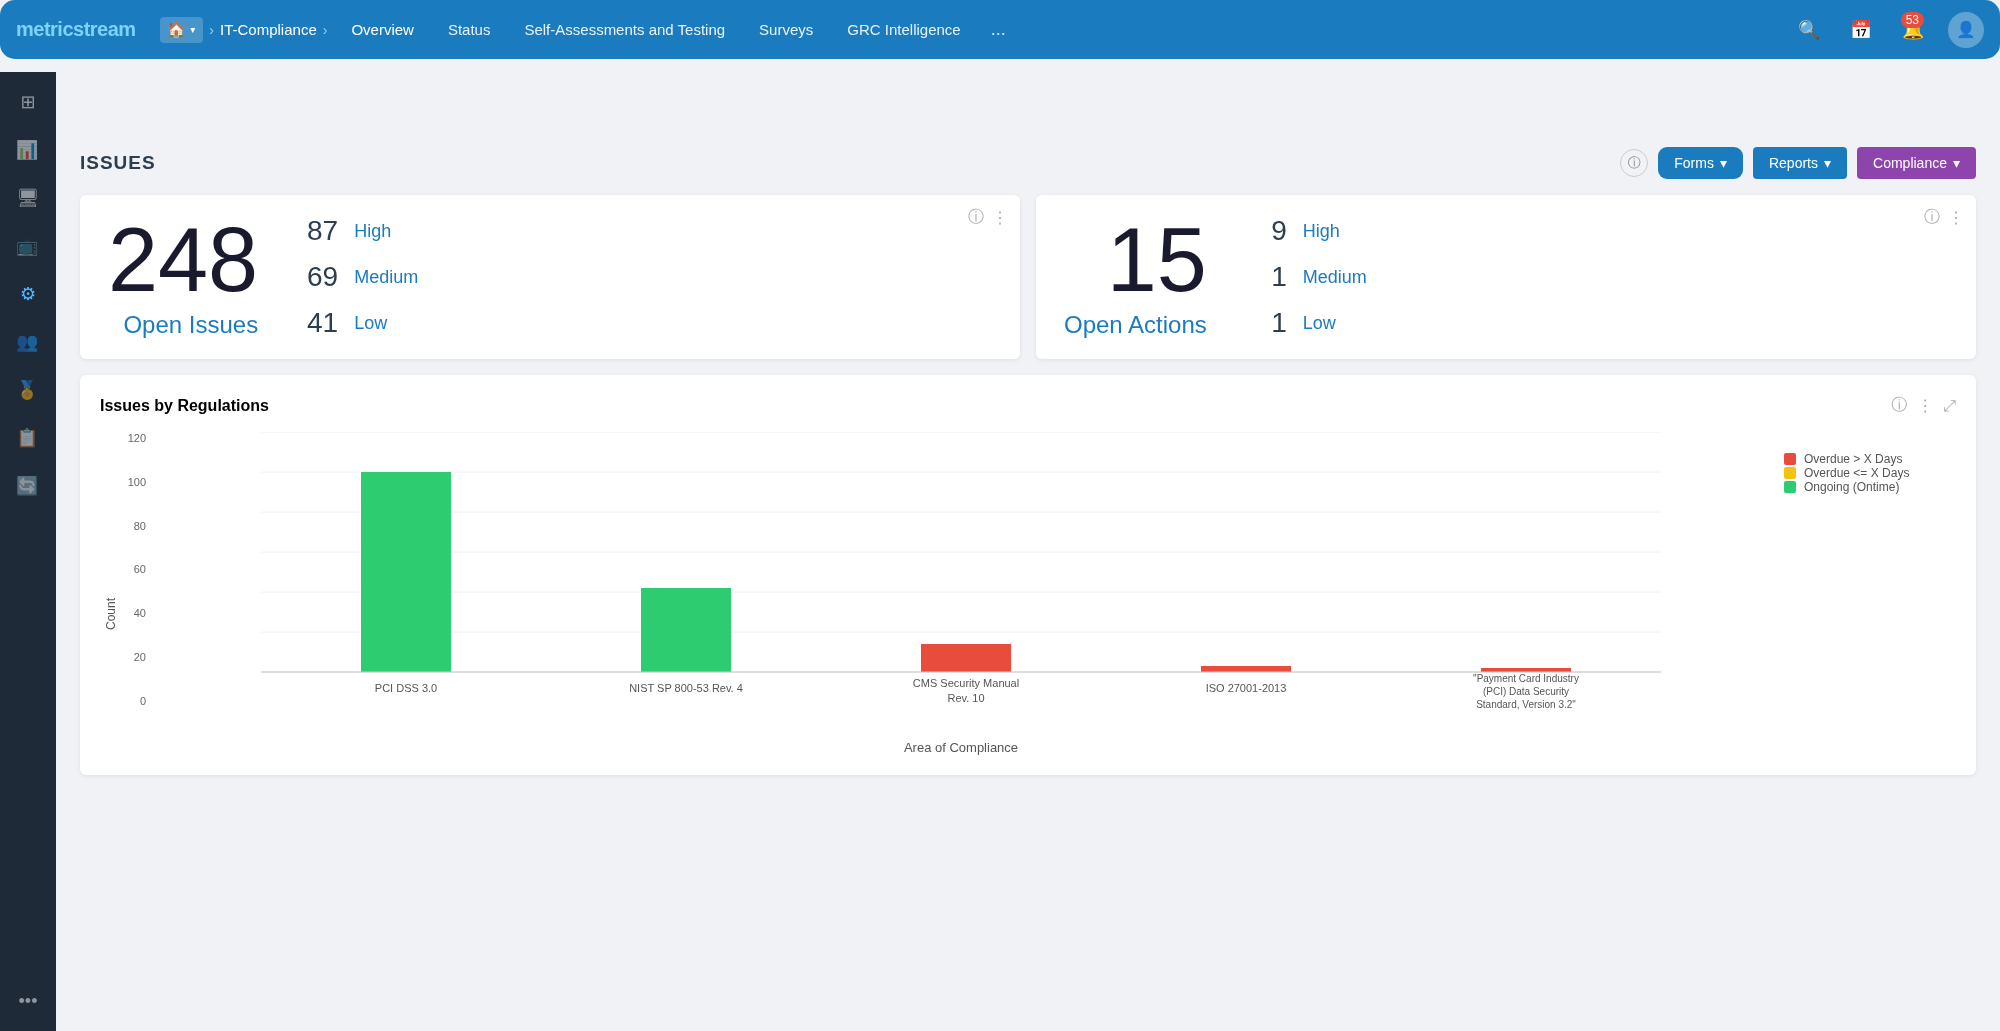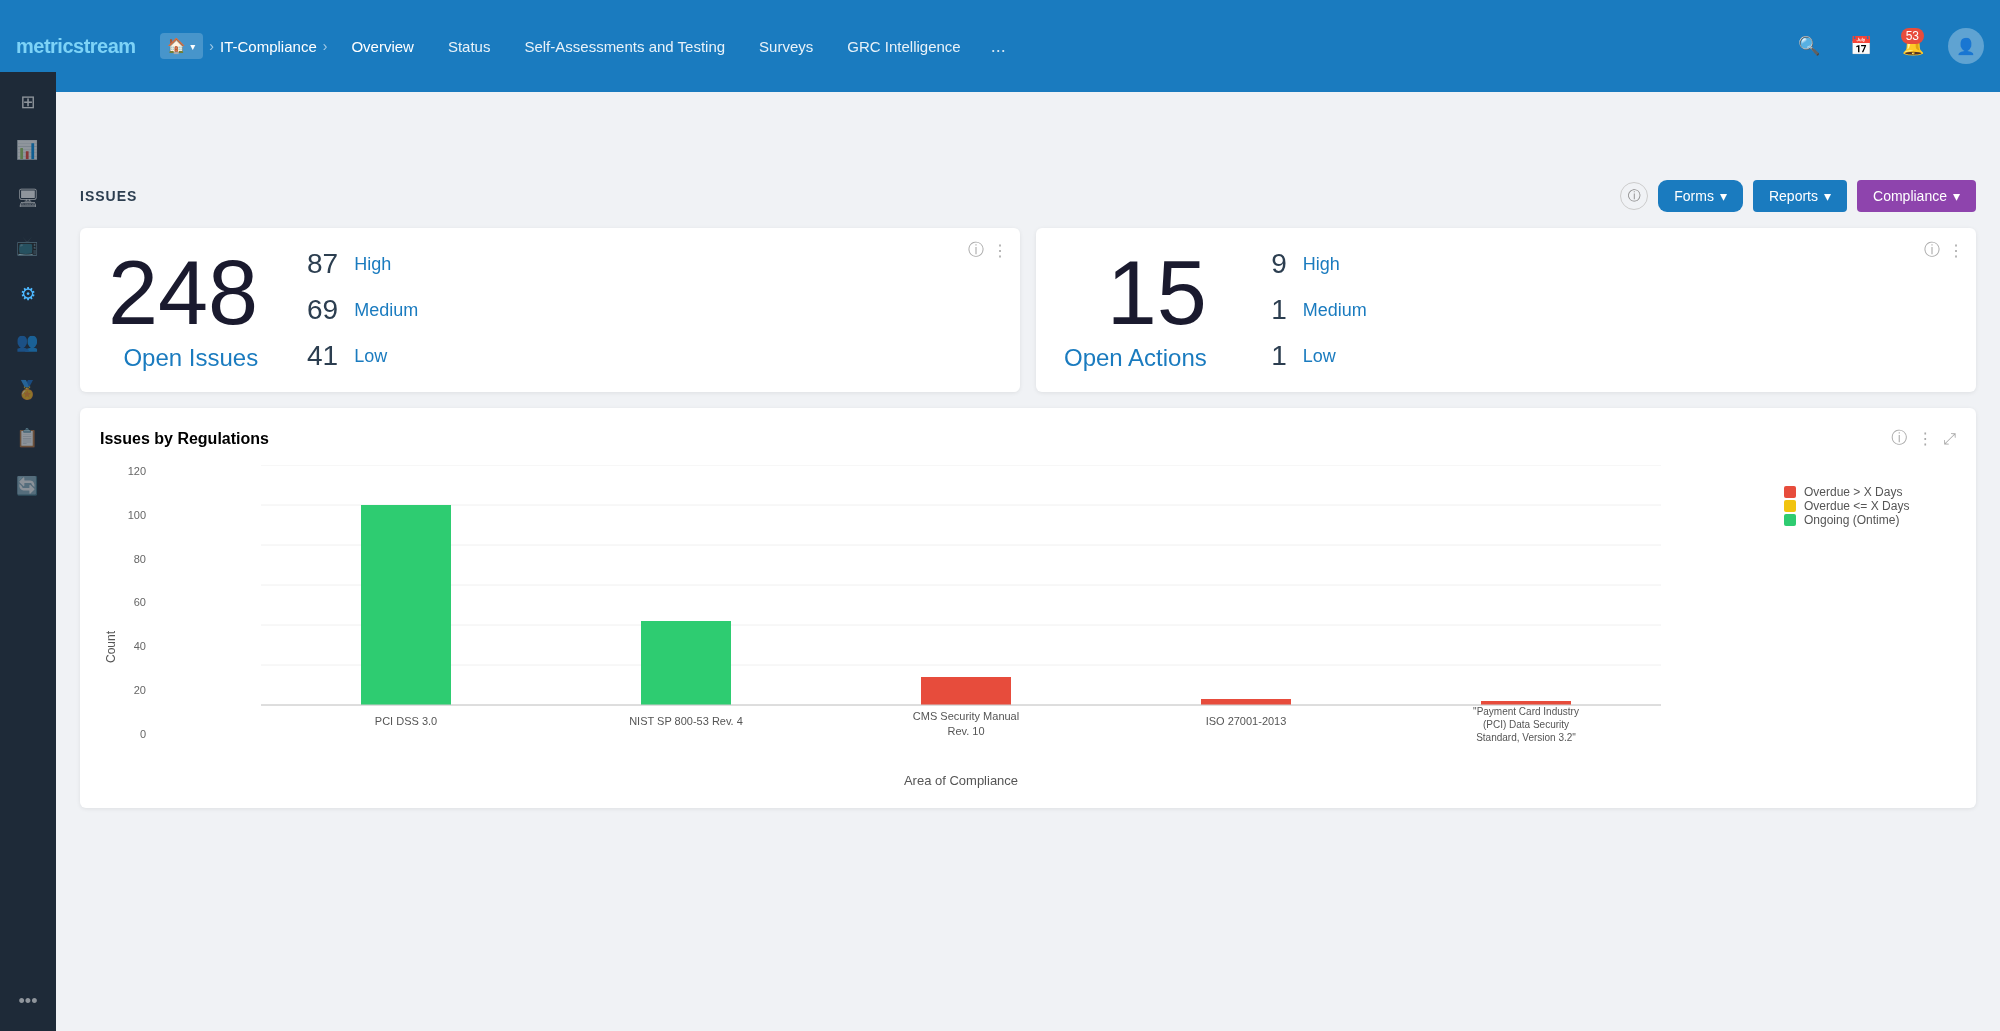--- a/index.html
+++ b/index.html
@@ -1,25 +1,26 @@
 <!DOCTYPE html>
 <html><head>
   <meta charset="utf-8">
   <style>
     * { box-sizing: border-box; margin: 0; padding: 0; }
     body { font-family: 'Segoe UI', Arial, sans-serif; background: #f0f2f5; width: 2000px; height: 1031px; overflow: hidden; }
 
     
     .top-nav {
       background: #1a7bbf;
-      height: 92px;
+      height: 59px;
       display: flex;
       align-items: center;
       padding: 0 16px;
       color: white;
+      border-radius: 15px;
     }
     .logo {
       font-size: 20px;
       font-weight: bold;
       color: white;
       margin-right: 24px;
       letter-spacing: -0.5px;
     }
     .logo span { color: #7dd3f7; }
     .breadcrumb {
@@ -138,21 +139,21 @@
     }
 
     
     .page-header {
       display: flex;
       align-items: center;
       justify-content: space-between;
       margin-bottom: 16px;
     }
     .page-title {
-      font-size: 14px;
+      font-size: 19px;
       font-weight: 600;
       color: #2c3e50;
       letter-spacing: 1px;
     }
     .header-actions {
       display: flex;
       align-items: center;
       gap: 10px;
     }
     .btn-dropdown {

